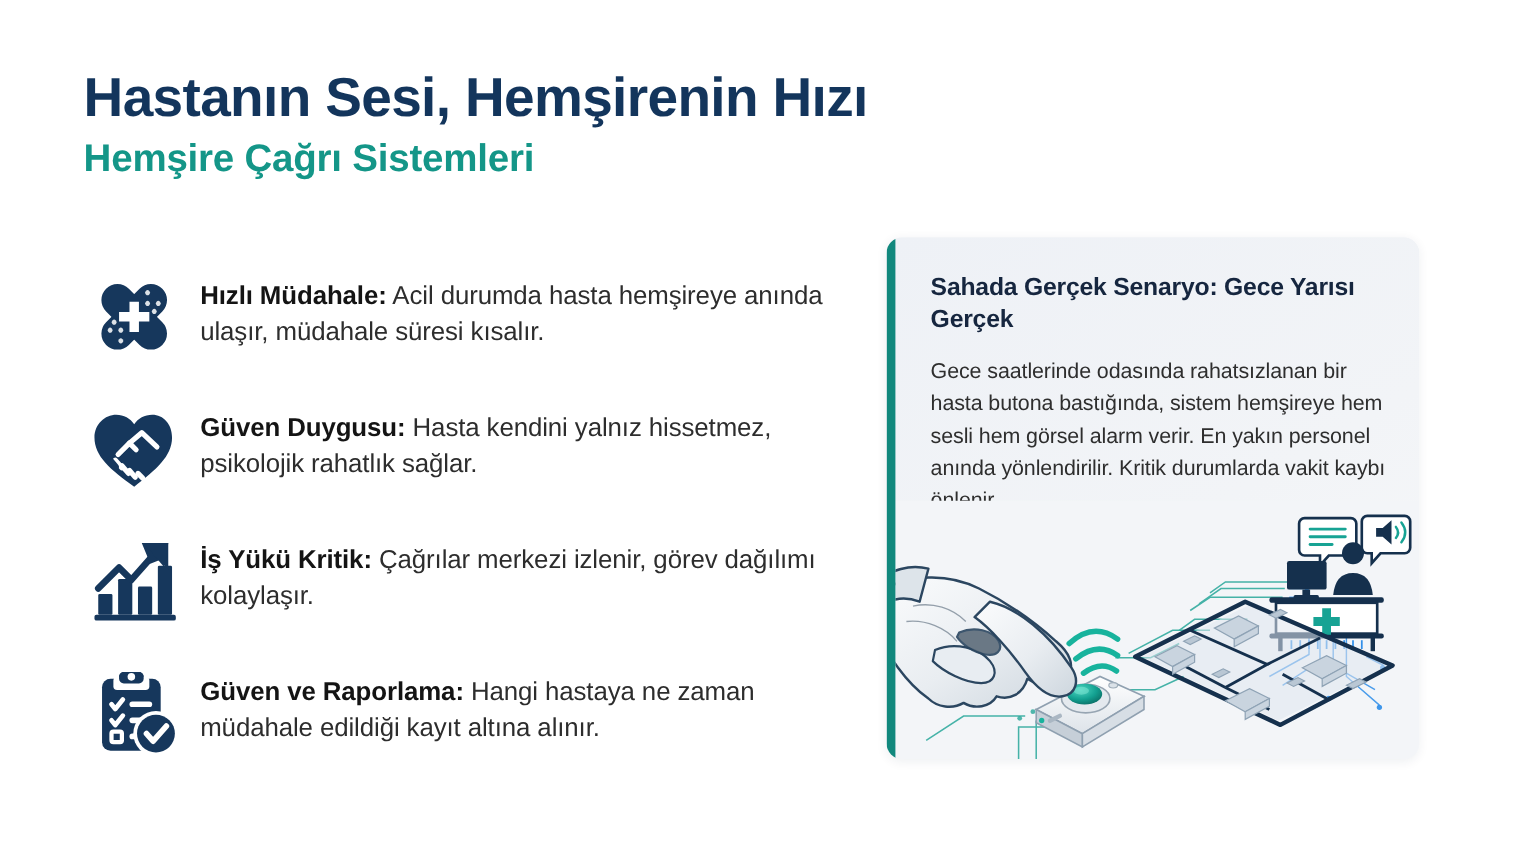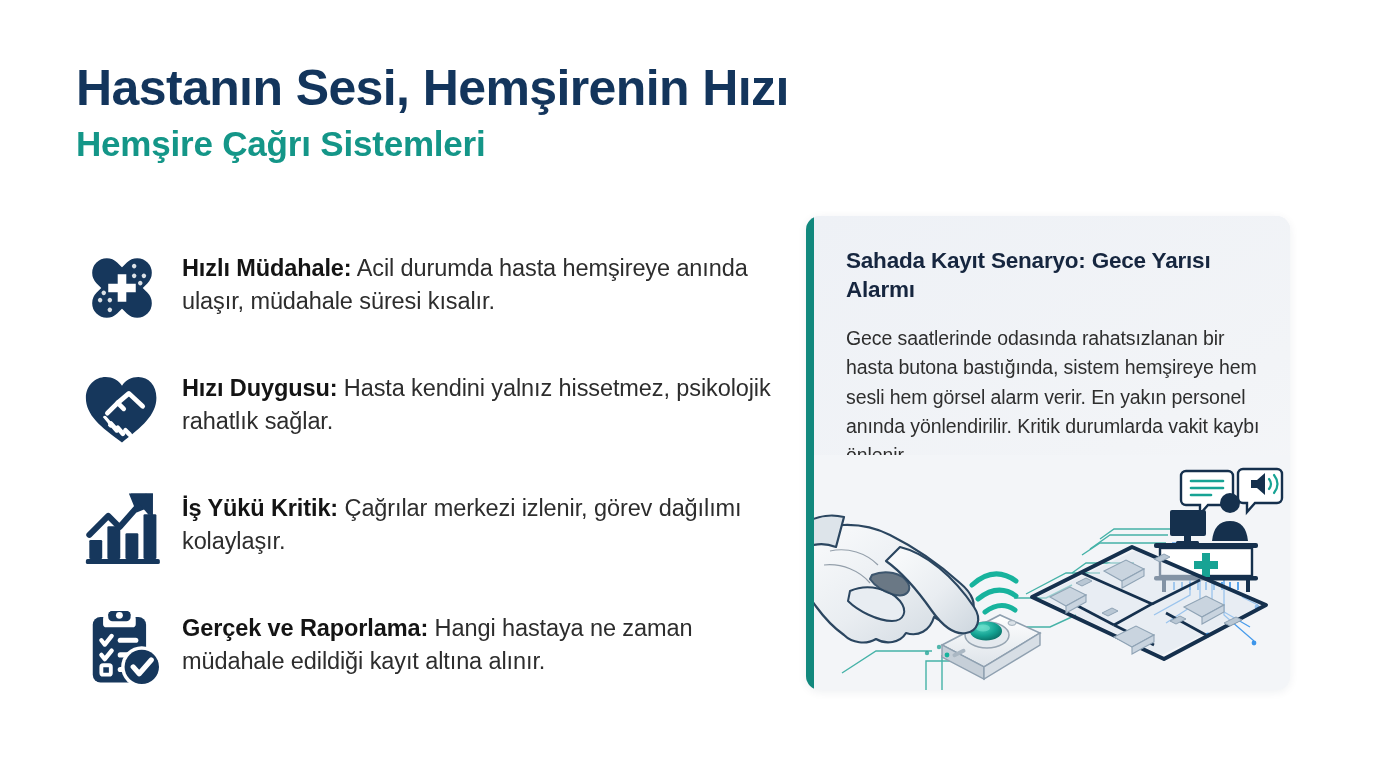--- a/index.html
+++ b/index.html
@@ -191,21 +191,21 @@
             <path d="M37 68l7 8"></path>
             <path d="M45 73l6 7"></path>
             <path d="M54 76l5 5"></path>
           </g>
           <g fill="#16375c">
             <rect x="24" y="58" width="7" height="16" rx="3.5" transform="rotate(-40 27 66)"></rect>
           </g>
         </svg>
       </div>
       <div class="bullet-text">
-        <span class="bullet-label">Hızı Duygusu:</span><span> Hasta kendini yalnız hissetmez, psikolojik rahatlık sağlar.</span>
+        <span class="bullet-label">Güven Duygusu:</span><span> Hasta kendini yalnız hissetmez, psikolojik rahatlık sağlar.</span>
       </div>
     </div>
 
     <div class="bullet-row">
       <div class="bullet-icon">
         <svg width="86" height="86" viewBox="0 0 100 100" aria-hidden="true">
           <g fill="#16375c">
             <rect x="12" y="64" width="15" height="22" rx="1.5"></rect>
             <rect x="33" y="48" width="15" height="38" rx="1.5"></rect>
             <rect x="54" y="56" width="15" height="30" rx="1.5"></rect>
@@ -239,29 +239,29 @@
             <rect x="45" y="38" width="24" height="6" rx="3"></rect>
             <rect x="45" y="55" width="24" height="6" rx="3"></rect>
             <rect x="45" y="72" width="24" height="6" rx="3"></rect>
           </g>
           <circle cx="73" cy="72" r="24" fill="#ffffff"></circle>
           <circle cx="73" cy="72" r="20" fill="#16375c"></circle>
           <path d="M63 72l7 8 14-16" fill="none" stroke="#ffffff" stroke-width="6" stroke-linecap="round" stroke-linejoin="round"></path>
         </svg>
       </div>
       <div class="bullet-text">
-        <span class="bullet-label">Gerçek ve Raporlama:</span><span> Hangi hastaya ne zaman müdahale edildiği kayıt altına alınır.</span>
+        <span class="bullet-label">Güven ve Raporlama:</span><span> Hangi hastaya ne zaman müdahale edildiği kayıt altına alınır.</span>
       </div>
     </div>
 
   </div>
 
   <div class="scenario-card">
     <div class="card-inner">
-      <div class="card-title">Sahada Kayıt Senaryo: Gece Yarısı Alarmı</div>
+      <div class="card-title">Sahada Gerçek Senaryo: Gece Yarısı Gerçek</div>
       <div class="card-body">Gece saatlerinde odasında rahatsızlanan bir hasta butona bastığında, sistem hemşireye hem sesli hem görsel alarm verir. En yakın personel anında yönlendirilir. Kritik durumlarda vakit kaybı önlenir.</div>
 
       <div class="illustration">
         <svg width="476" height="235" viewBox="0 0 476 235" aria-hidden="true">
           <defs>
             <linearGradient id="handGrad" x1="0" y1="0" x2="1" y2="1">
               <stop offset="0%" stop-color="#fbfcfd"></stop>
               <stop offset="55%" stop-color="#e9edf1"></stop>
               <stop offset="100%" stop-color="#cdd6de"></stop>
             </linearGradient>

